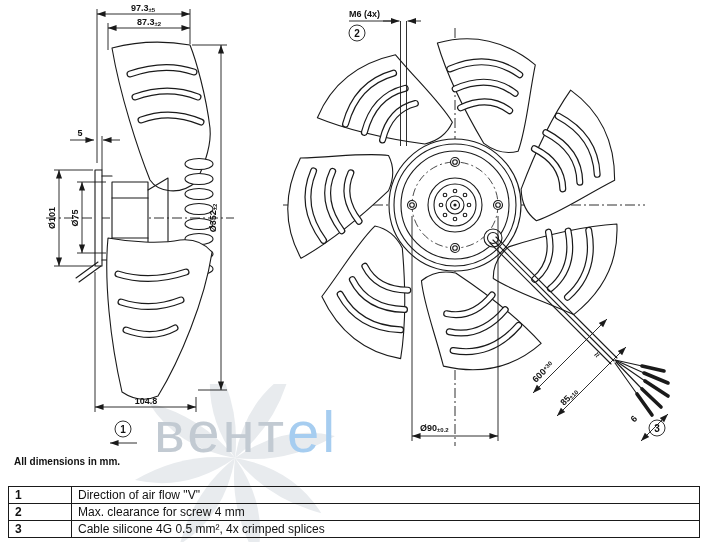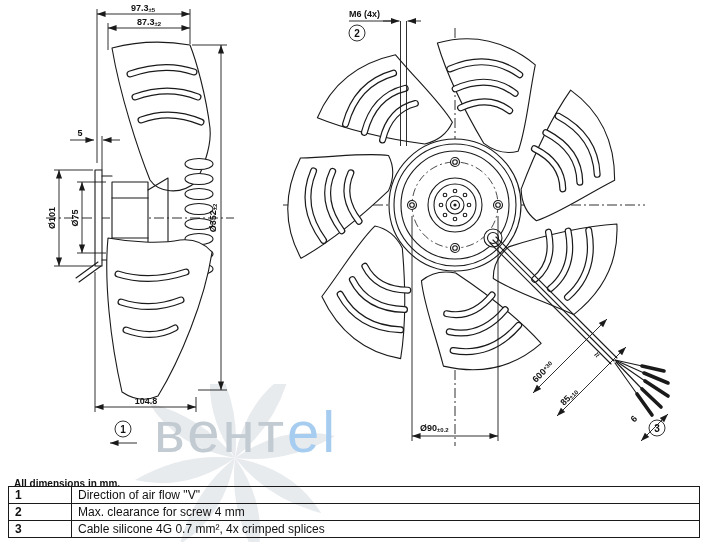--- a/index.html
+++ b/index.html
@@ -25,21 +25,21 @@
   .dashc{stroke:#1a1a1a;stroke-width:0.8;fill:none;stroke-dasharray:8 3 2 3;}
   text.dl{font-family:"Liberation Sans",sans-serif;font-weight:bold;font-size:9px;fill:#111;}
   text.co{font-family:"Liberation Sans",sans-serif;font-weight:bold;font-size:10px;fill:#111;}
   tspan.tol{font-size:6px;}
   .slotO{stroke:#1a1a1a;stroke-width:7;fill:none;stroke-linecap:round;}
   .slotI{stroke:#ffffff;stroke-width:4.6;fill:none;stroke-linecap:round;}
   .thick{stroke:#1a1a1a;stroke-width:3.6;fill:none;stroke-linecap:round;}
   
   .note{
     position:absolute;left:14px;top:456px;z-index:2;
-    font-size:10px;font-weight:bold;color:#111;margin-top:22px;
+    font-size:10px;font-weight:bold;color:#111;
   }
   table.dims{
     position:absolute;left:8px;top:486px;width:692px;z-index:2;
     border-collapse:collapse;table-layout:fixed;
     font-size:12px;color:#111;background:transparent;
   }
   table.dims td{
     border:1.4px solid #1a1a1a;padding:0 6px;height:16px;
     background:transparent;overflow:hidden;white-space:nowrap;
   }
@@ -288,16 +288,16 @@
     <tr>
       <td class="num">1</td>
       <td>Direction of air flow "V"</td>
     </tr>
     <tr>
       <td class="num">2</td>
       <td>Max. clearance for screw 4 mm</td>
     </tr>
     <tr>
       <td class="num">3</td>
-      <td>Cable silicone 4G 0.7 mm², 4x crimped splices</td>
+      <td>Cable silicone 4G 0.5 mm², 4x crimped splices</td>
     </tr>
   </tbody>
 </table>
 
 </body></html>

